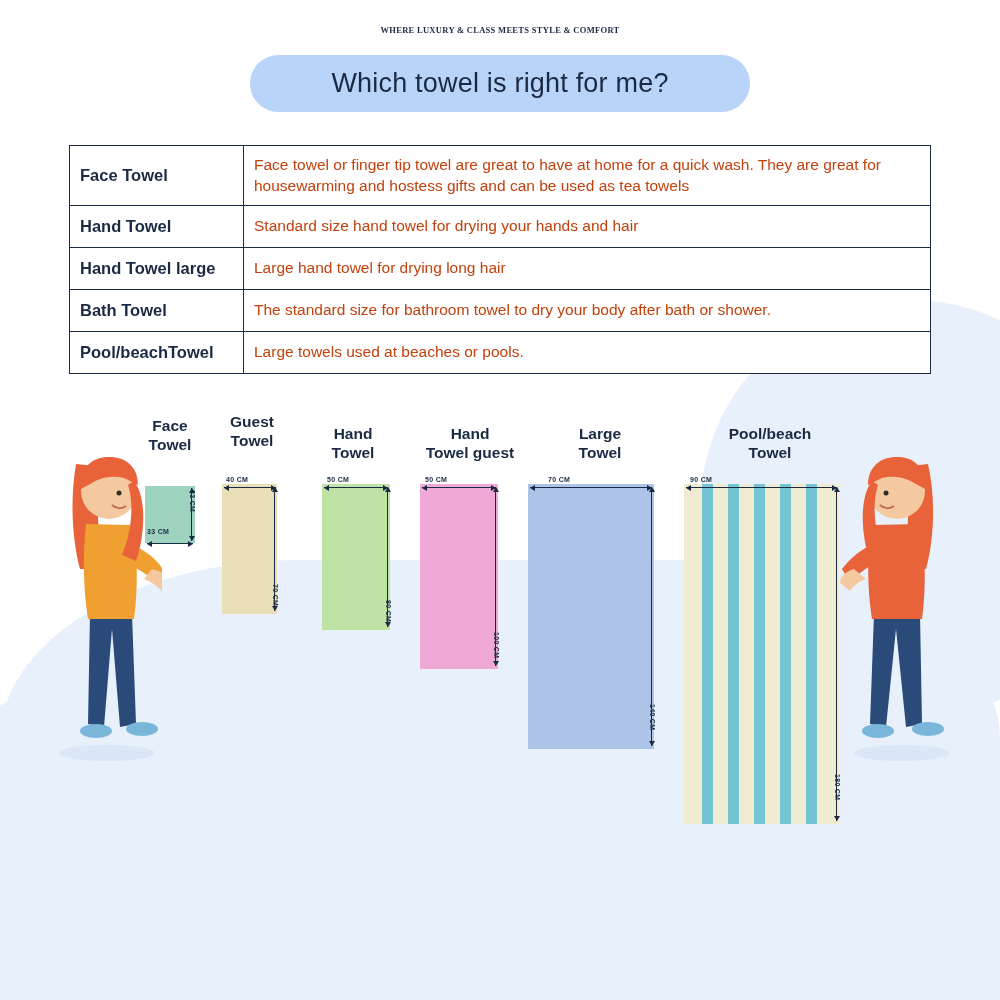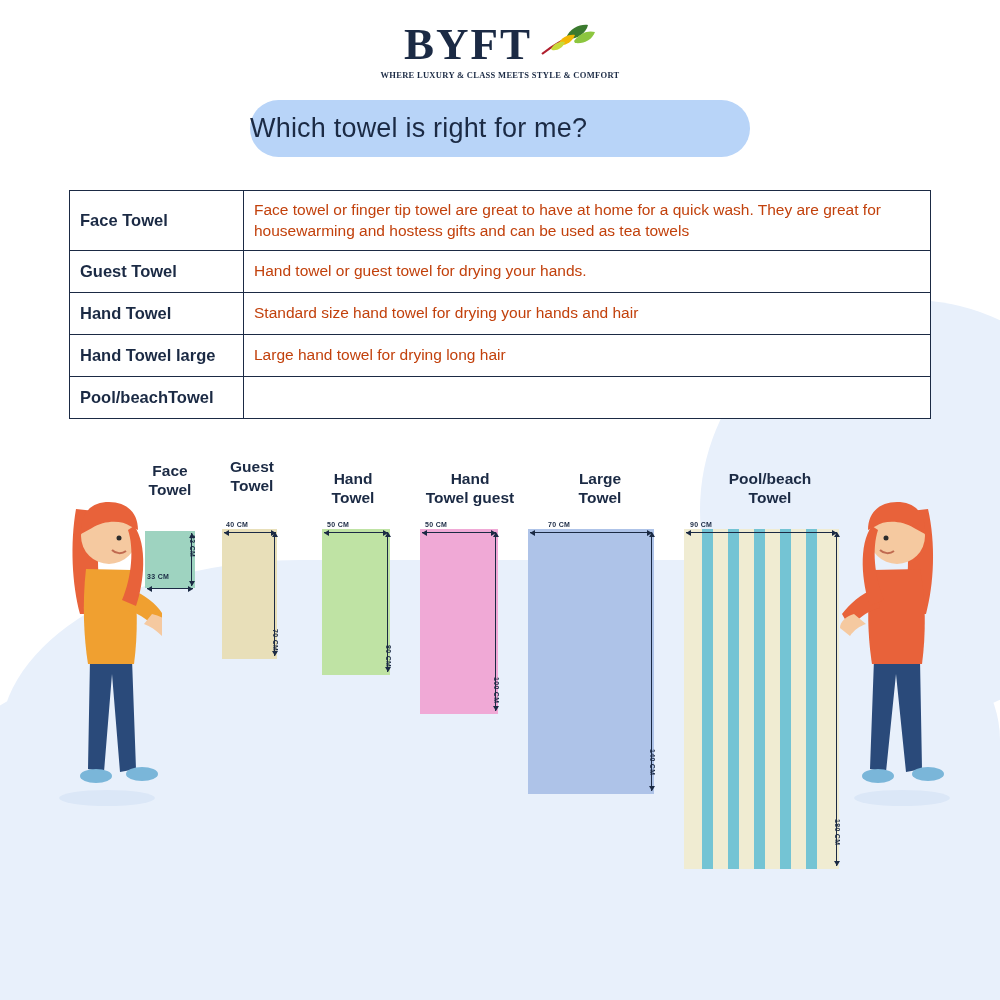--- a/index.html
+++ b/index.html
@@ -91,20 +91,21 @@
   }
 
   .pill {
     margin: 20px auto 0 auto;
     width: 500px;
     height: 57px;
     background: #b8d4f8;
     border-radius: 30px;
     display: flex;
     align-items: center;
+    justify-content: center;
   }
   .pill-text {
     font-size: 27px;
     color: #1b2a44;
     font-weight: 400;
     letter-spacing: 0.2px;
   }
 
   
   .table-wrap {
@@ -217,59 +218,48 @@
 </head>
 <body>
 
 <div class="bg-blob blob-right"></div>
 <div class="bg-blob blob-bottom"></div>
 <div class="bg-blob blob-bottom-2"></div>
 
 <div class="page">
 
   <div class="brand">
-    <div class="brand-row">
-      <div class="brand-name">BYFT</div>
-      <span class="brand-leaf">
-        <svg width="58" height="34" viewBox="0 0 58 34">
-          <path d="M4 30 C14 22 24 16 40 9" stroke="#b01f2e" stroke-width="2.2" fill="none"></path>
-          <path d="M28 14 C32 4 42 0 50 1 C48 9 40 15 30 15 Z" fill="#3b7a2e"></path>
-          <path d="M36 17 C42 9 50 6 57 8 C54 16 46 20 37 19 Z" fill="#8cc63f"></path>
-          <path d="M20 20 C24 13 31 10 37 11 C34 18 28 22 21 21 Z" fill="#f2b705"></path>
-          <path d="M13 25 C16 19 22 17 27 18 C25 24 19 27 14 26 Z" fill="#c9d93a"></path>
-        </svg>
-      </span>
-    </div>
     <div class="brand-tagline">WHERE LUXURY &amp; CLASS MEETS STYLE &amp; COMFORT</div>
   </div>
 
 
   <div class="pill">
     <span class="pill-text">Which towel is right for me?</span>
   </div>
 
   <div class="table-wrap">
     <div class="trow row-h1">
       <div class="tname">Face Towel</div>
       <div class="tdesc">Face towel or finger tip towel are great to have at home for a quick wash. They are great for housewarming and hostess gifts and can be used as tea towels</div>
     </div>
     <div class="trow row-h">
-      <div class="tname">Guest Towel</div>
-      <div class="tdesc">Hand towel or guest towel for drying your hands.</div>
-    </div>
-    <div class="trow row-h">
       <div class="tname">Hand Towel</div>
       <div class="tdesc">Standard size hand towel for drying your hands and hair</div>
     </div>
     <div class="trow row-h">
       <div class="tname">Hand Towel large</div>
       <div class="tdesc">Large hand towel for drying long hair</div>
     </div>
     <div class="trow row-h">
+      <div class="tname">Bath Towel</div>
+      <div class="tdesc">The standard size for bathroom towel to dry your body after bath or shower.</div>
+    </div>
+    <div class="trow row-h">
       <div class="tname">Pool/beachTowel</div>
+      <div class="tdesc">Large towels used at beaches or pools.</div>
     </div>
   </div>
 
   <div class="chart">
 
     <div class="label-col" style="left:130px; top:12px; width:80px;">
       <div>Face</div>
       <div>Towel</div>
     </div>
     <div class="label-col" style="left:212px; top:8px; width:80px;">

